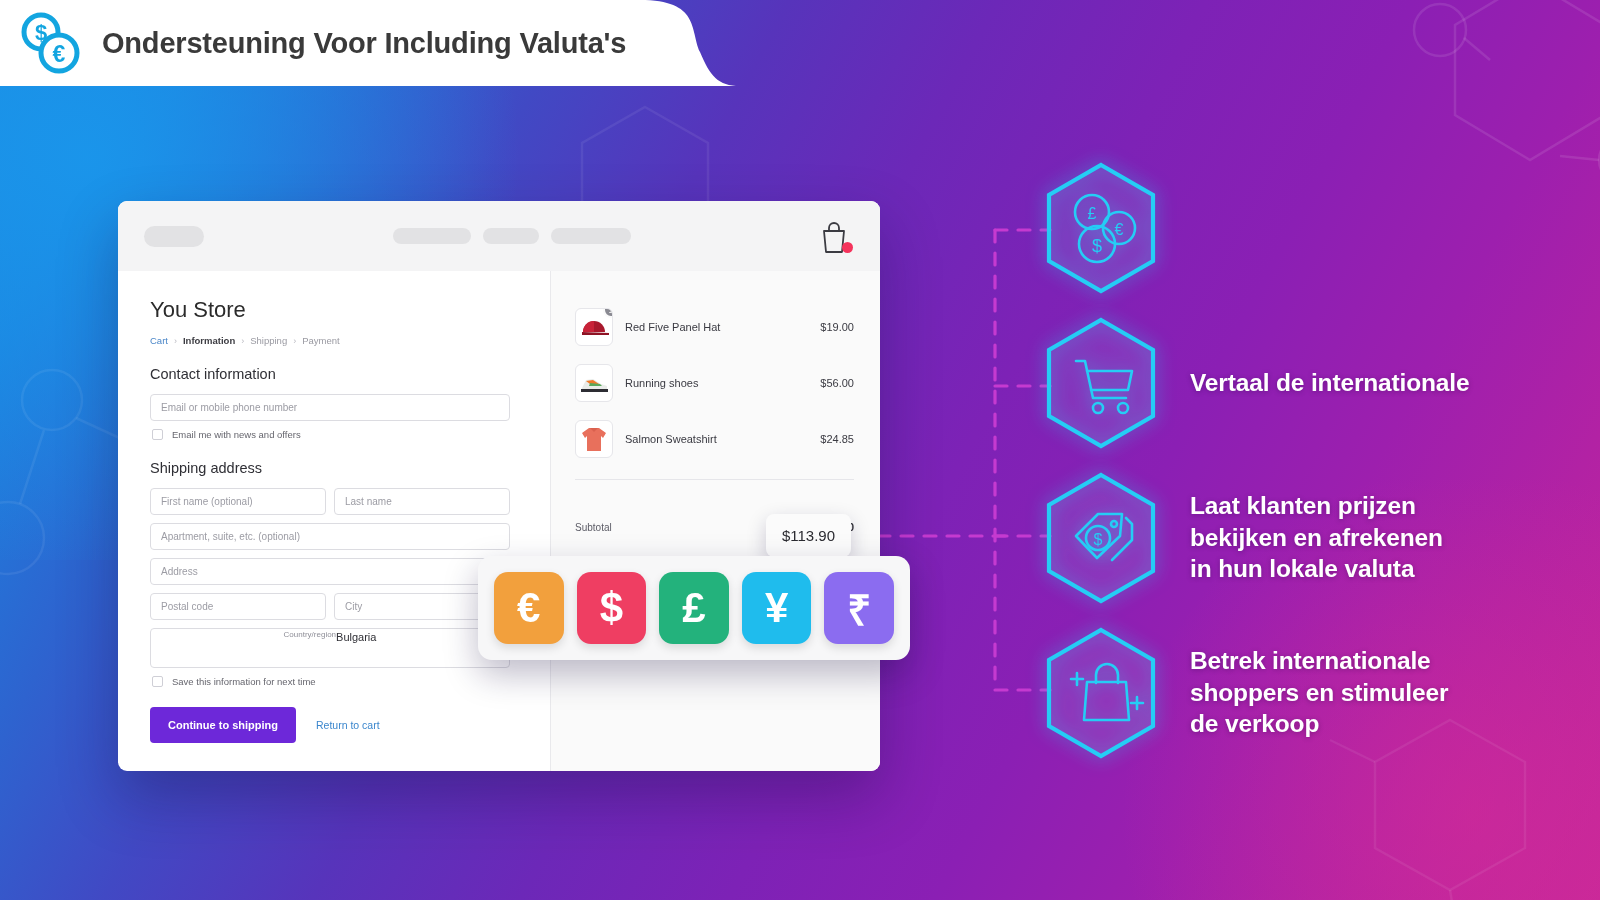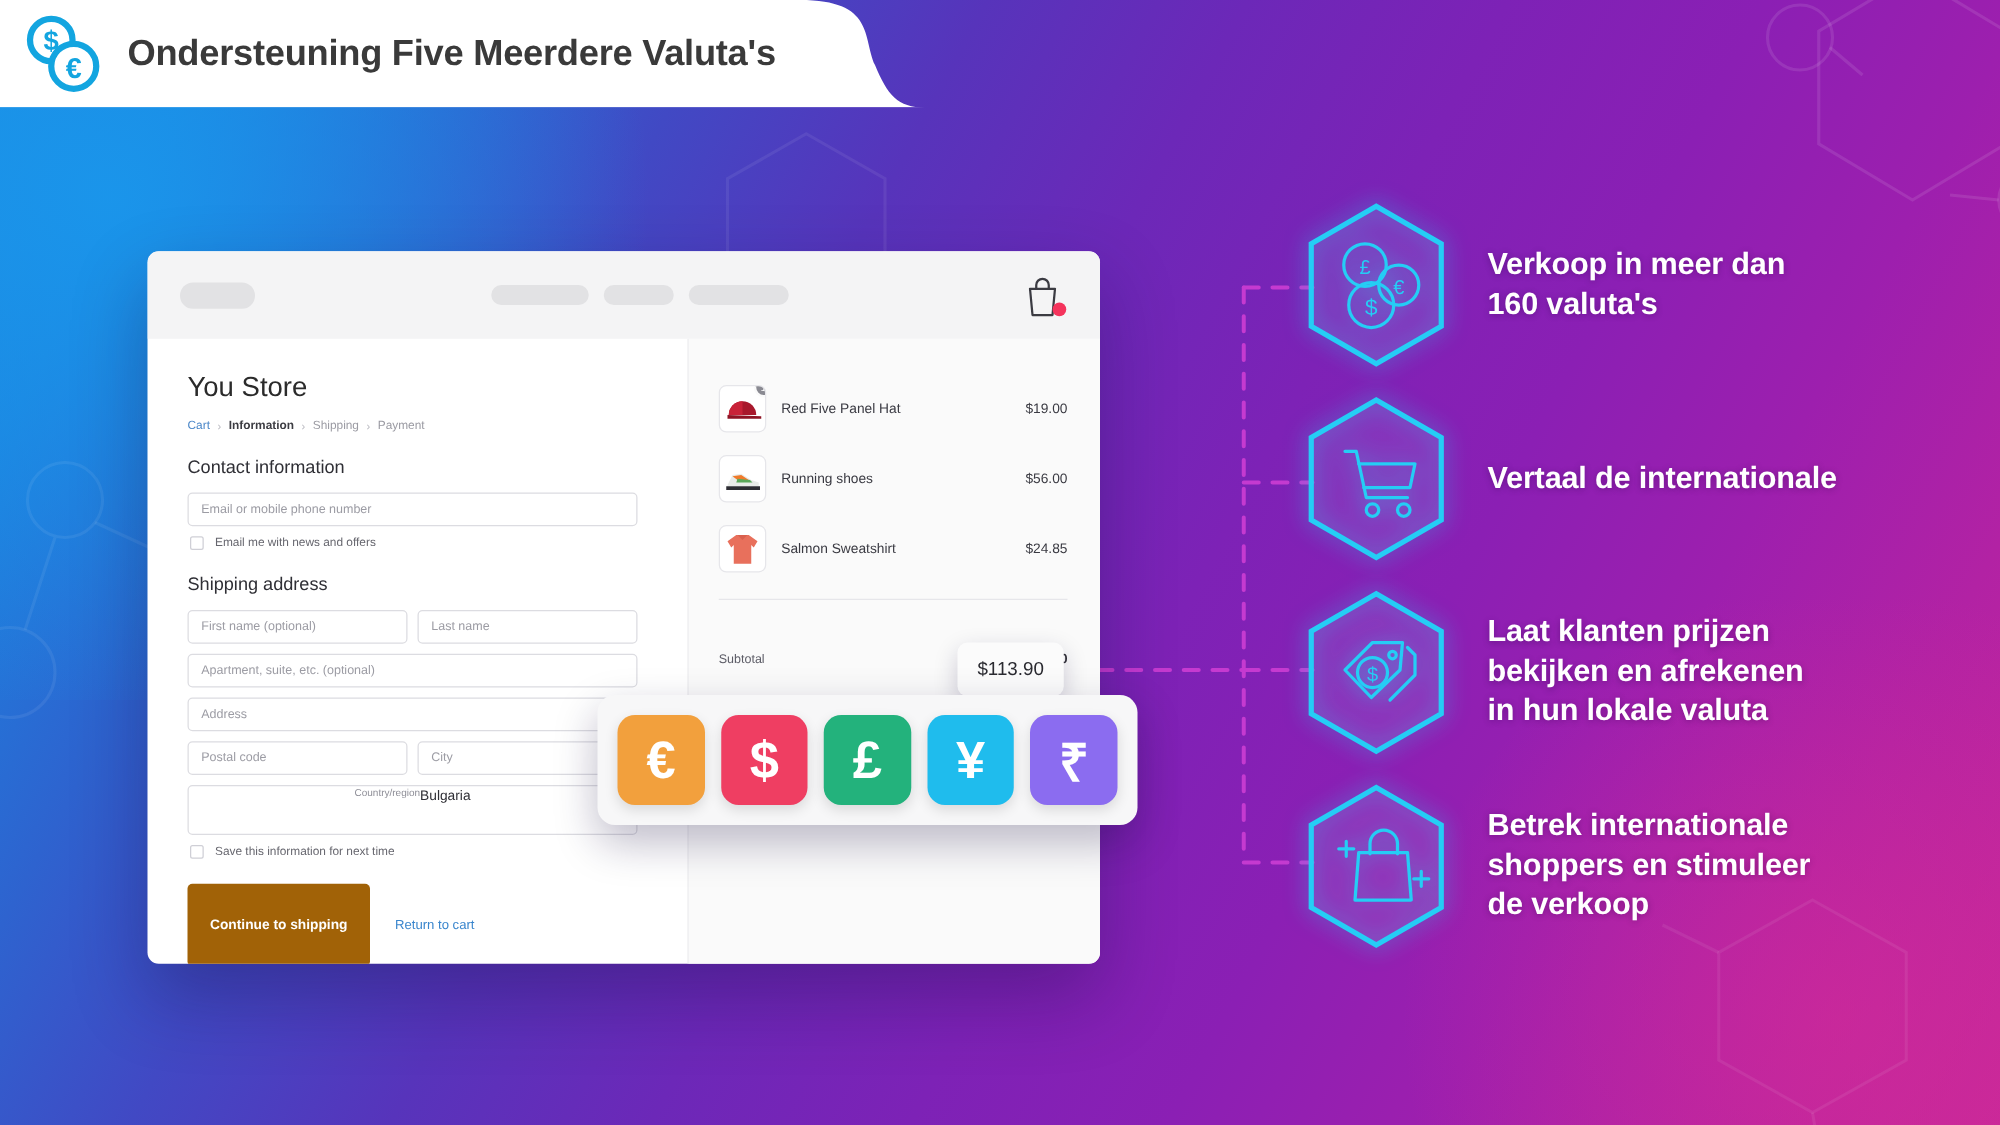--- a/index.html
+++ b/index.html
@@ -102,22 +102,22 @@
   .fld.tall { height: 40px; flex-direction: row; align-items: flex-start; justify-content: center; padding-top: 2px; }
   .fld-label { font-size: 8px; color: #8f8f98; line-height: 1.1; }
   .fld-value { font-size: 11px; color: #2f2f35; line-height: 1.25; }
   .row2 { display: flex; gap: 8px; }
   .row2 > .fld { flex: 1; }
   .chk-row { display: flex; align-items: center; gap: 9px; margin: 4px 0 20px 2px; }
   .chk-box { width: 11px; height: 11px; border: 1px solid #cfcfd6; border-radius: 2px; background: #fff; flex: none; }
   .chk-label { font-size: 9.5px; color: #66666e; }
   .actions { display: flex; align-items: center; gap: 20px; margin-top: 16px; }
   .btn-primary {
-    background: #a16207; color: #fff; font-size: 11px; font-weight: 700;
-    border: none; border-radius: 4px; padding: 27px 18px; cursor: pointer;
+    background: #6d28d9; color: #fff; font-size: 11px; font-weight: 700;
+    border: none; border-radius: 4px; padding: 12px 18px; cursor: pointer;
   }
   .link-sub { font-size: 10.5px; color: #3a86cd; cursor: pointer; }
 
   
   .item { display: flex; align-items: center; gap: 12px; padding: 9px 0; }
   .thumb {
     width: 38px; height: 38px; border-radius: 6px; background: #fff;
     border: 1px solid #e6e6ea; position: relative; flex: none;
     display: flex; align-items: center; justify-content: center; overflow: hidden;
   }
@@ -209,21 +209,21 @@
 
 <div class="ribbon">
   <div class="ribbon-shape"></div>
   <div class="ribbon-inner">
     <svg class="logo-coins" viewBox="0 0 72 72">
       <circle cx="27" cy="25" r="17" fill="#fff" stroke="#13a5e0" stroke-width="5"></circle>
       <text x="27" y="33" text-anchor="middle" font-size="22" font-weight="700" fill="#13a5e0" font-family="'Liberation Sans',sans-serif">$</text>
       <circle cx="45" cy="46" r="18" fill="#fff" stroke="#13a5e0" stroke-width="5"></circle>
       <text x="45" y="55" text-anchor="middle" font-size="23" font-weight="700" fill="#13a5e0" font-family="'Liberation Sans',sans-serif">€</text>
     </svg>
-    <div class="ribbon-title">Ondersteuning Five Meerdere Valuta's</div>
+    <div class="ribbon-title">Ondersteuning Voor Including Valuta's</div>
   </div>
 </div>
 
 <div class="checkout">
 
   <div class="ck-topbar">
     <div class="pill brand"></div>
     <div class="nav-pills">
       <div class="pill n1"></div>
       <div class="pill n2"></div>
@@ -376,22 +376,20 @@
       <svg class="hexsvg" viewBox="0 0 122 136">
         <polygon class="hexpath" points="61,5 113,35 113,101 61,131 9,101 9,35"></polygon>
         <circle class="icon-in" cx="52" cy="52" r="17"></circle>
         <circle class="icon-in" cx="79" cy="68" r="16"></circle>
         <circle class="icon-in" cx="57" cy="84" r="18"></circle>
         <text x="52" y="59" text-anchor="middle" fill="#25cdf5" font-size="16" font-family="'Liberation Sans',sans-serif">£</text>
         <text x="79" y="75" text-anchor="middle" fill="#25cdf5" font-size="16" font-family="'Liberation Sans',sans-serif">€</text>
         <text x="57" y="92" text-anchor="middle" fill="#25cdf5" font-size="18" font-family="'Liberation Sans',sans-serif">$</text>
       </svg>
     </div>
-    <div class="feat-text" style="white-space:pre-line">Verkoop in meer dan
-160 valuta's</div>
   </div>
 
   <div class="feature">
     <div class="hexwrap">
       <svg class="hexsvg" viewBox="0 0 122 136">
         <polygon class="hexpath" points="61,5 113,35 113,101 61,131 9,101 9,35"></polygon>
         <path class="icon-in" d="M36,46 L45,46 L53,83 L86,83"></path>
         <path class="icon-in" d="M47,56 L92,56 L88,75 L51,75"></path>
         <circle class="icon-in" cx="58" cy="93" r="5"></circle>
         <circle class="icon-in" cx="83" cy="93" r="5"></circle>

